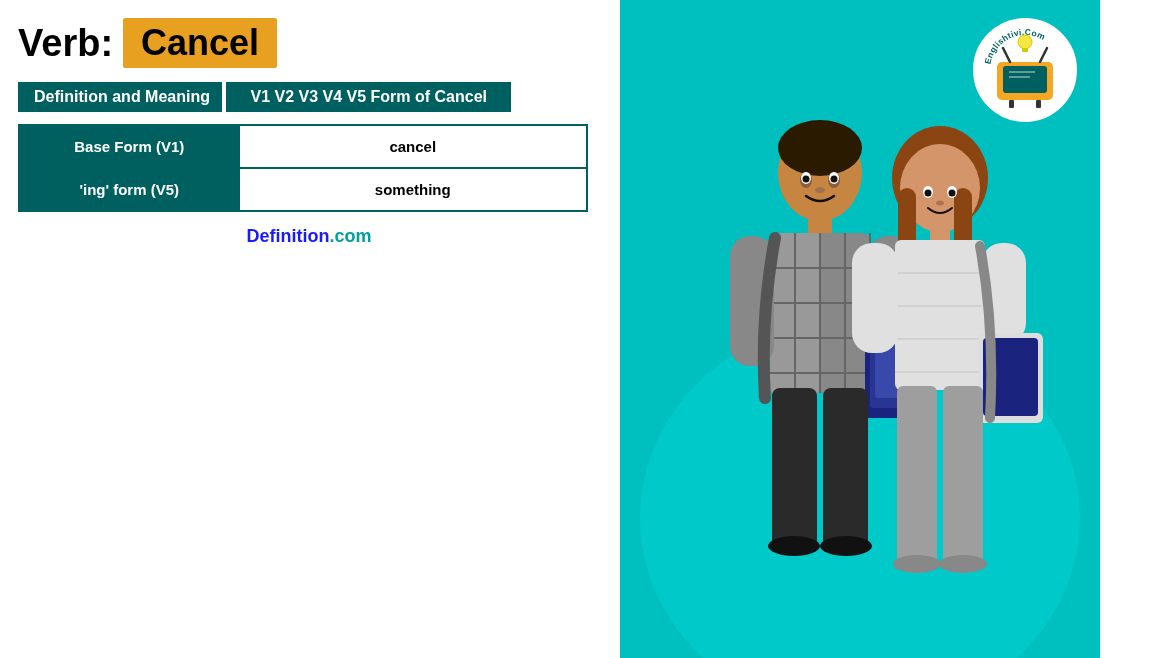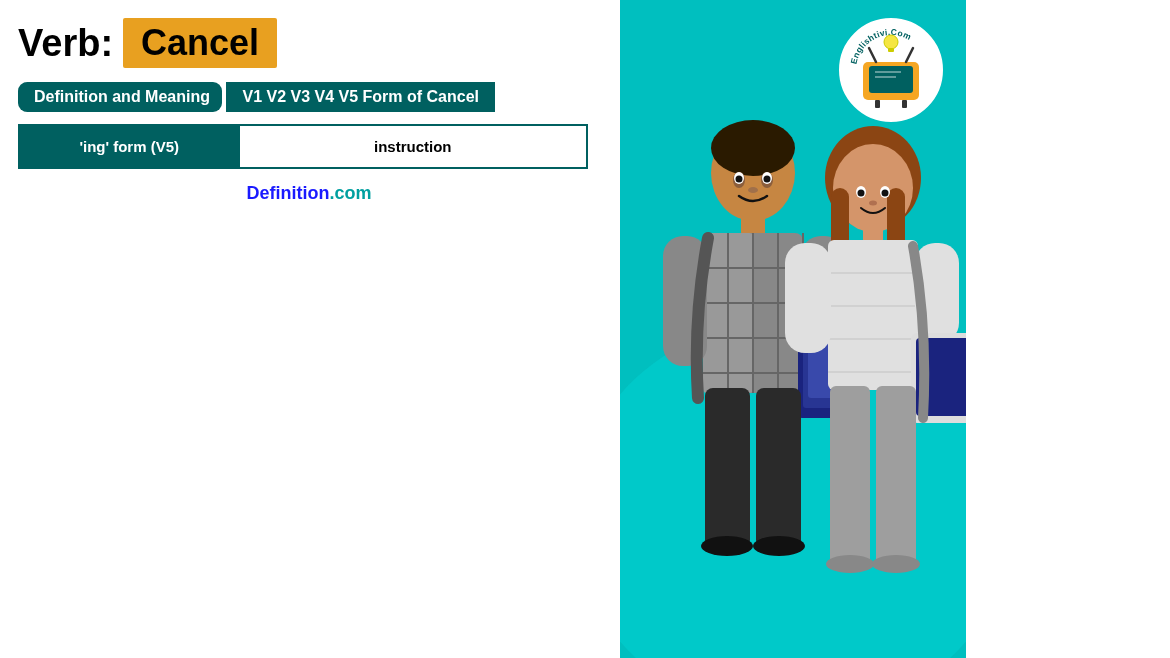--- a/index.html
+++ b/index.html
@@ -7,21 +7,21 @@
     body {
       width: 1170px;
       height: 658px;
       font-family: Arial, sans-serif;
       background: #ffffff;
       overflow: hidden;
       position: relative;
     }
 
     .page-wrapper {
-      width: 966px;
+      width: 1100px;
       height: 658px;
       display: flex;
       position: relative;
       background: #22c55e;
     }
 
     
     .left-content {
       width: 620px;
       padding: 18px 20px 10px 18px;
@@ -80,38 +80,37 @@
     
     .definition-heading {
       background: #006060;
       color: #ffffff;
       font-size: 16px;
       font-weight: 800;
       padding: 6px 12px;
       display: inline-block;
       margin-bottom: 10px;
       border-left: 4px solid #006060;
-      border-radius: 9px;
     }
 
     
     .definition-text {
       font-size: 14.5px;
       color: #111;
       line-height: 1.6;
       margin-bottom: 12px;
     }
 
     
     .v-forms-heading {
       background: #006060;
       color: #ffffff;
       font-size: 16px;
       font-weight: 800;
-      padding: 6px 16px;
+      padding: 6px 24px;
       display: inline-block;
       margin-bottom: 12px;
     }
 
     
     .verb-table {
       width: 570px;
       border-collapse: collapse;
       border: 2px solid #006060;
     }
@@ -194,23 +193,27 @@
     <div class="definition-heading">Definition and Meaning</div>
 
     
 
     
     <div class="v-forms-heading">V1 V2 V3 V4 V5 Form of Cancel</div>
 
     
     <table class="verb-table">
       <tbody id="table-body">
+      <tr>
+            <td class="form-name">Base Form (V1)</td>
+            <td class="form-value">cancel</td>
+          </tr>
           <tr>
             <td class="form-name">'ing' form (V5)</td>
-            <td class="form-value">instruction</td>
+            <td class="form-value">something</td>
           </tr>
         </tbody>
     </table>
 
     
     <div class="footer-brand">
       <span class="blue-part">Definition</span><span class="teal-part">.com</span>
     </div>
 
   </div>

